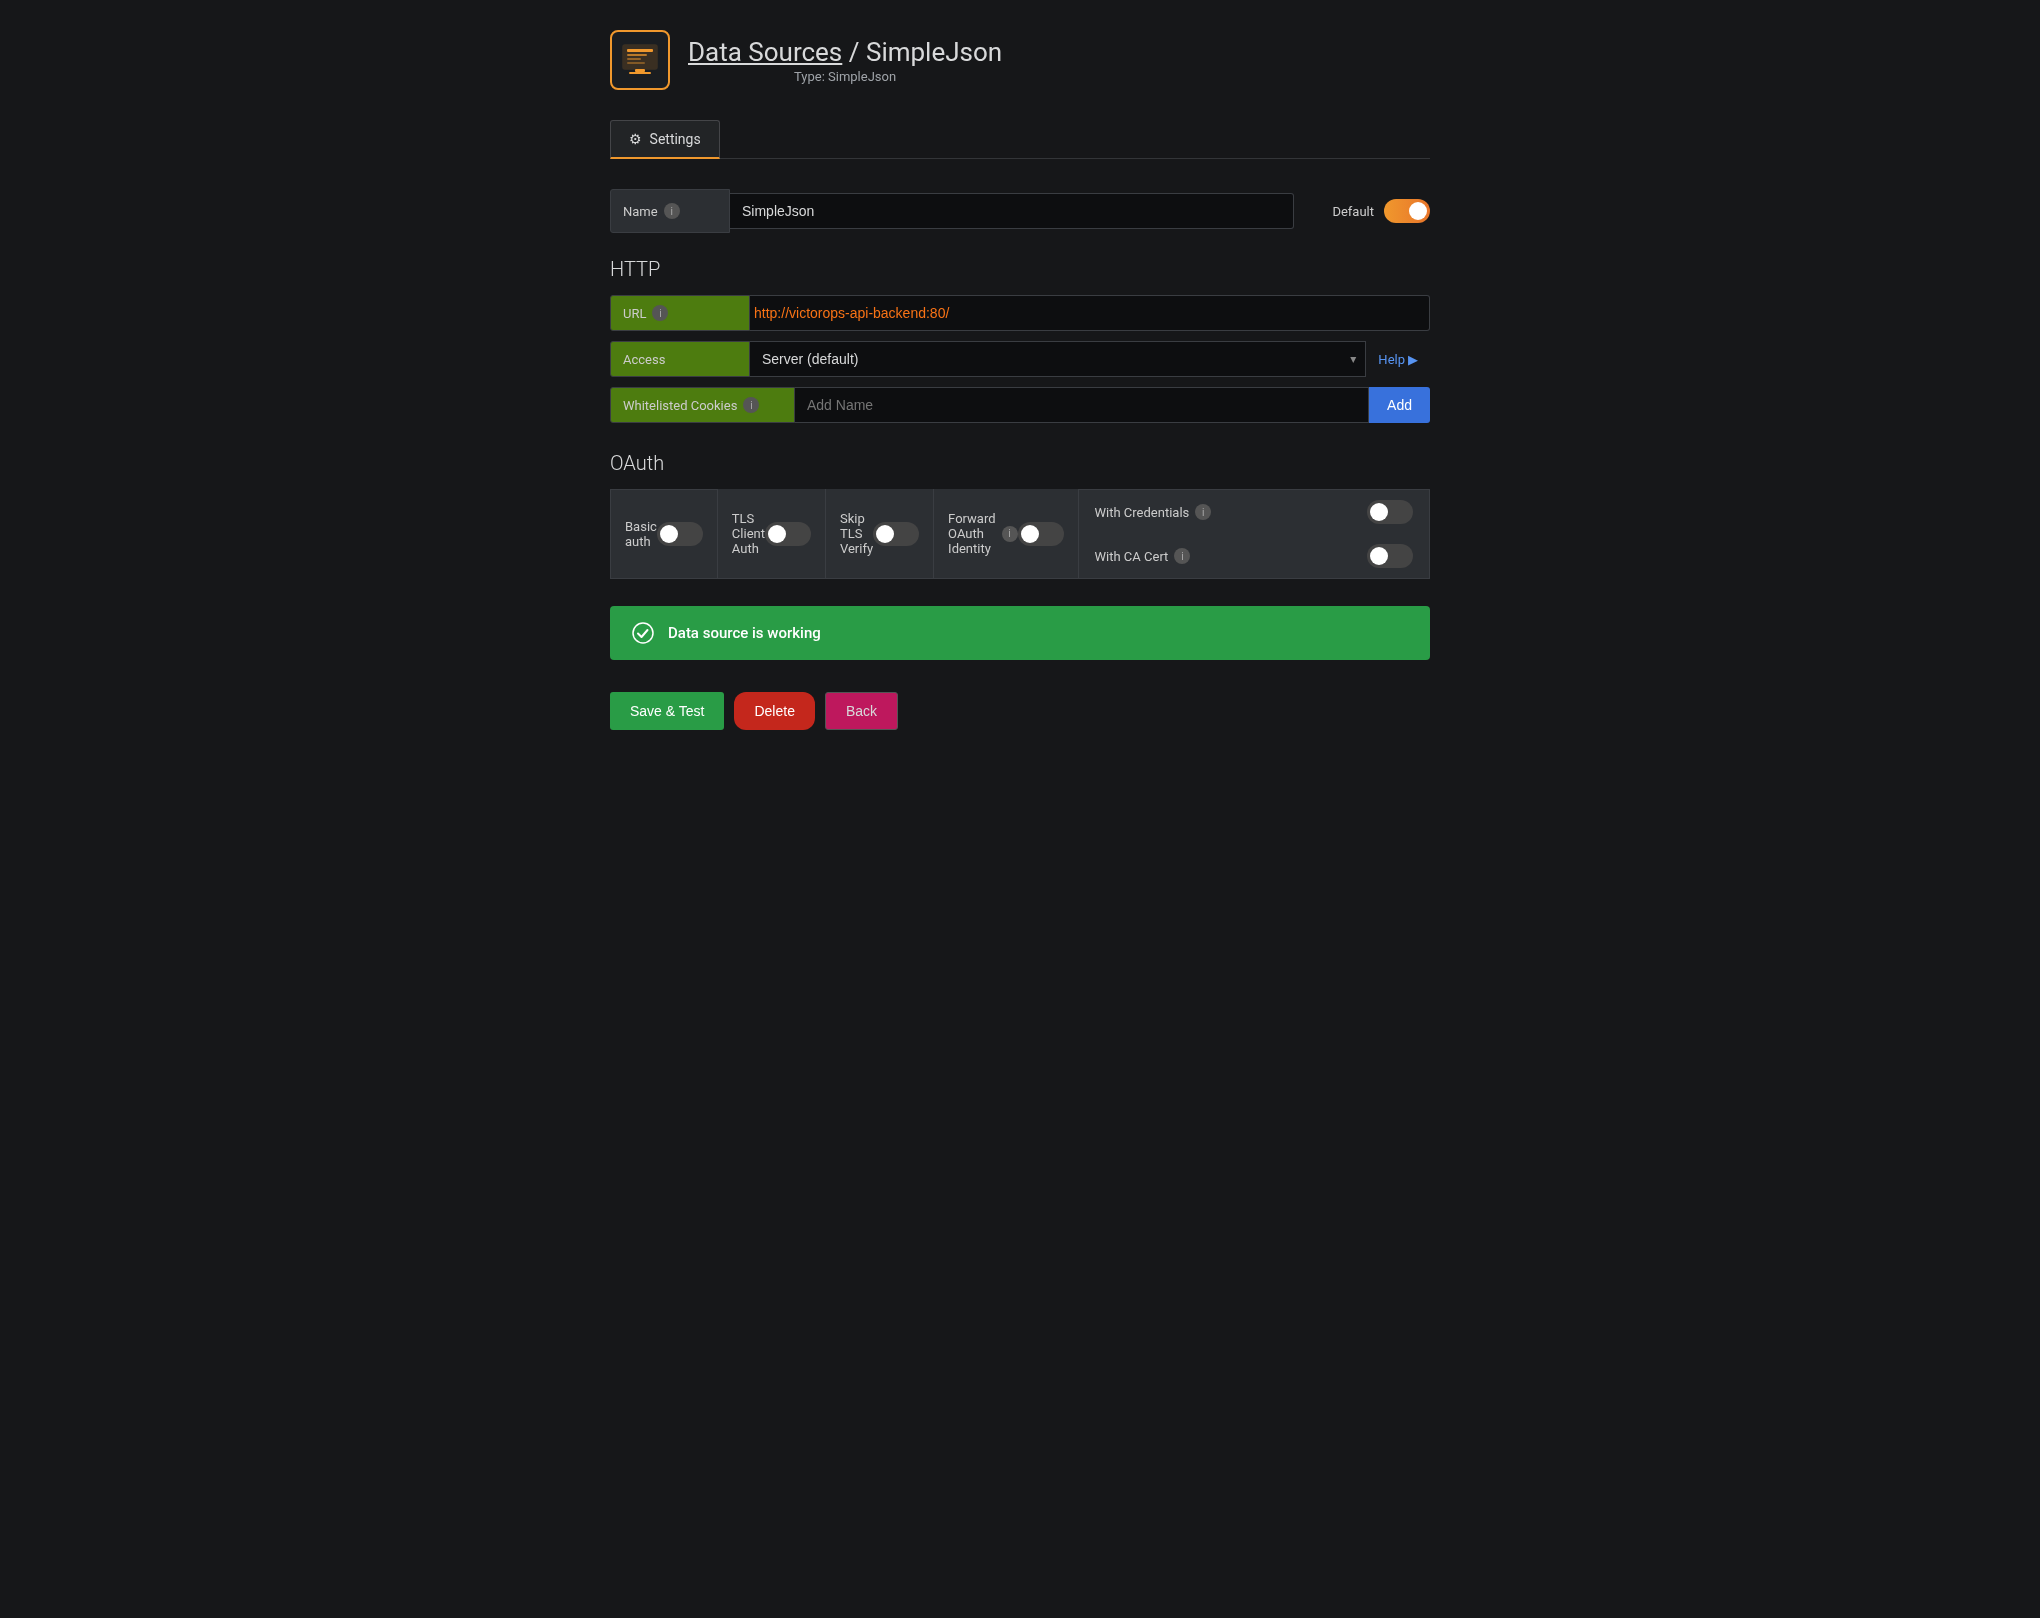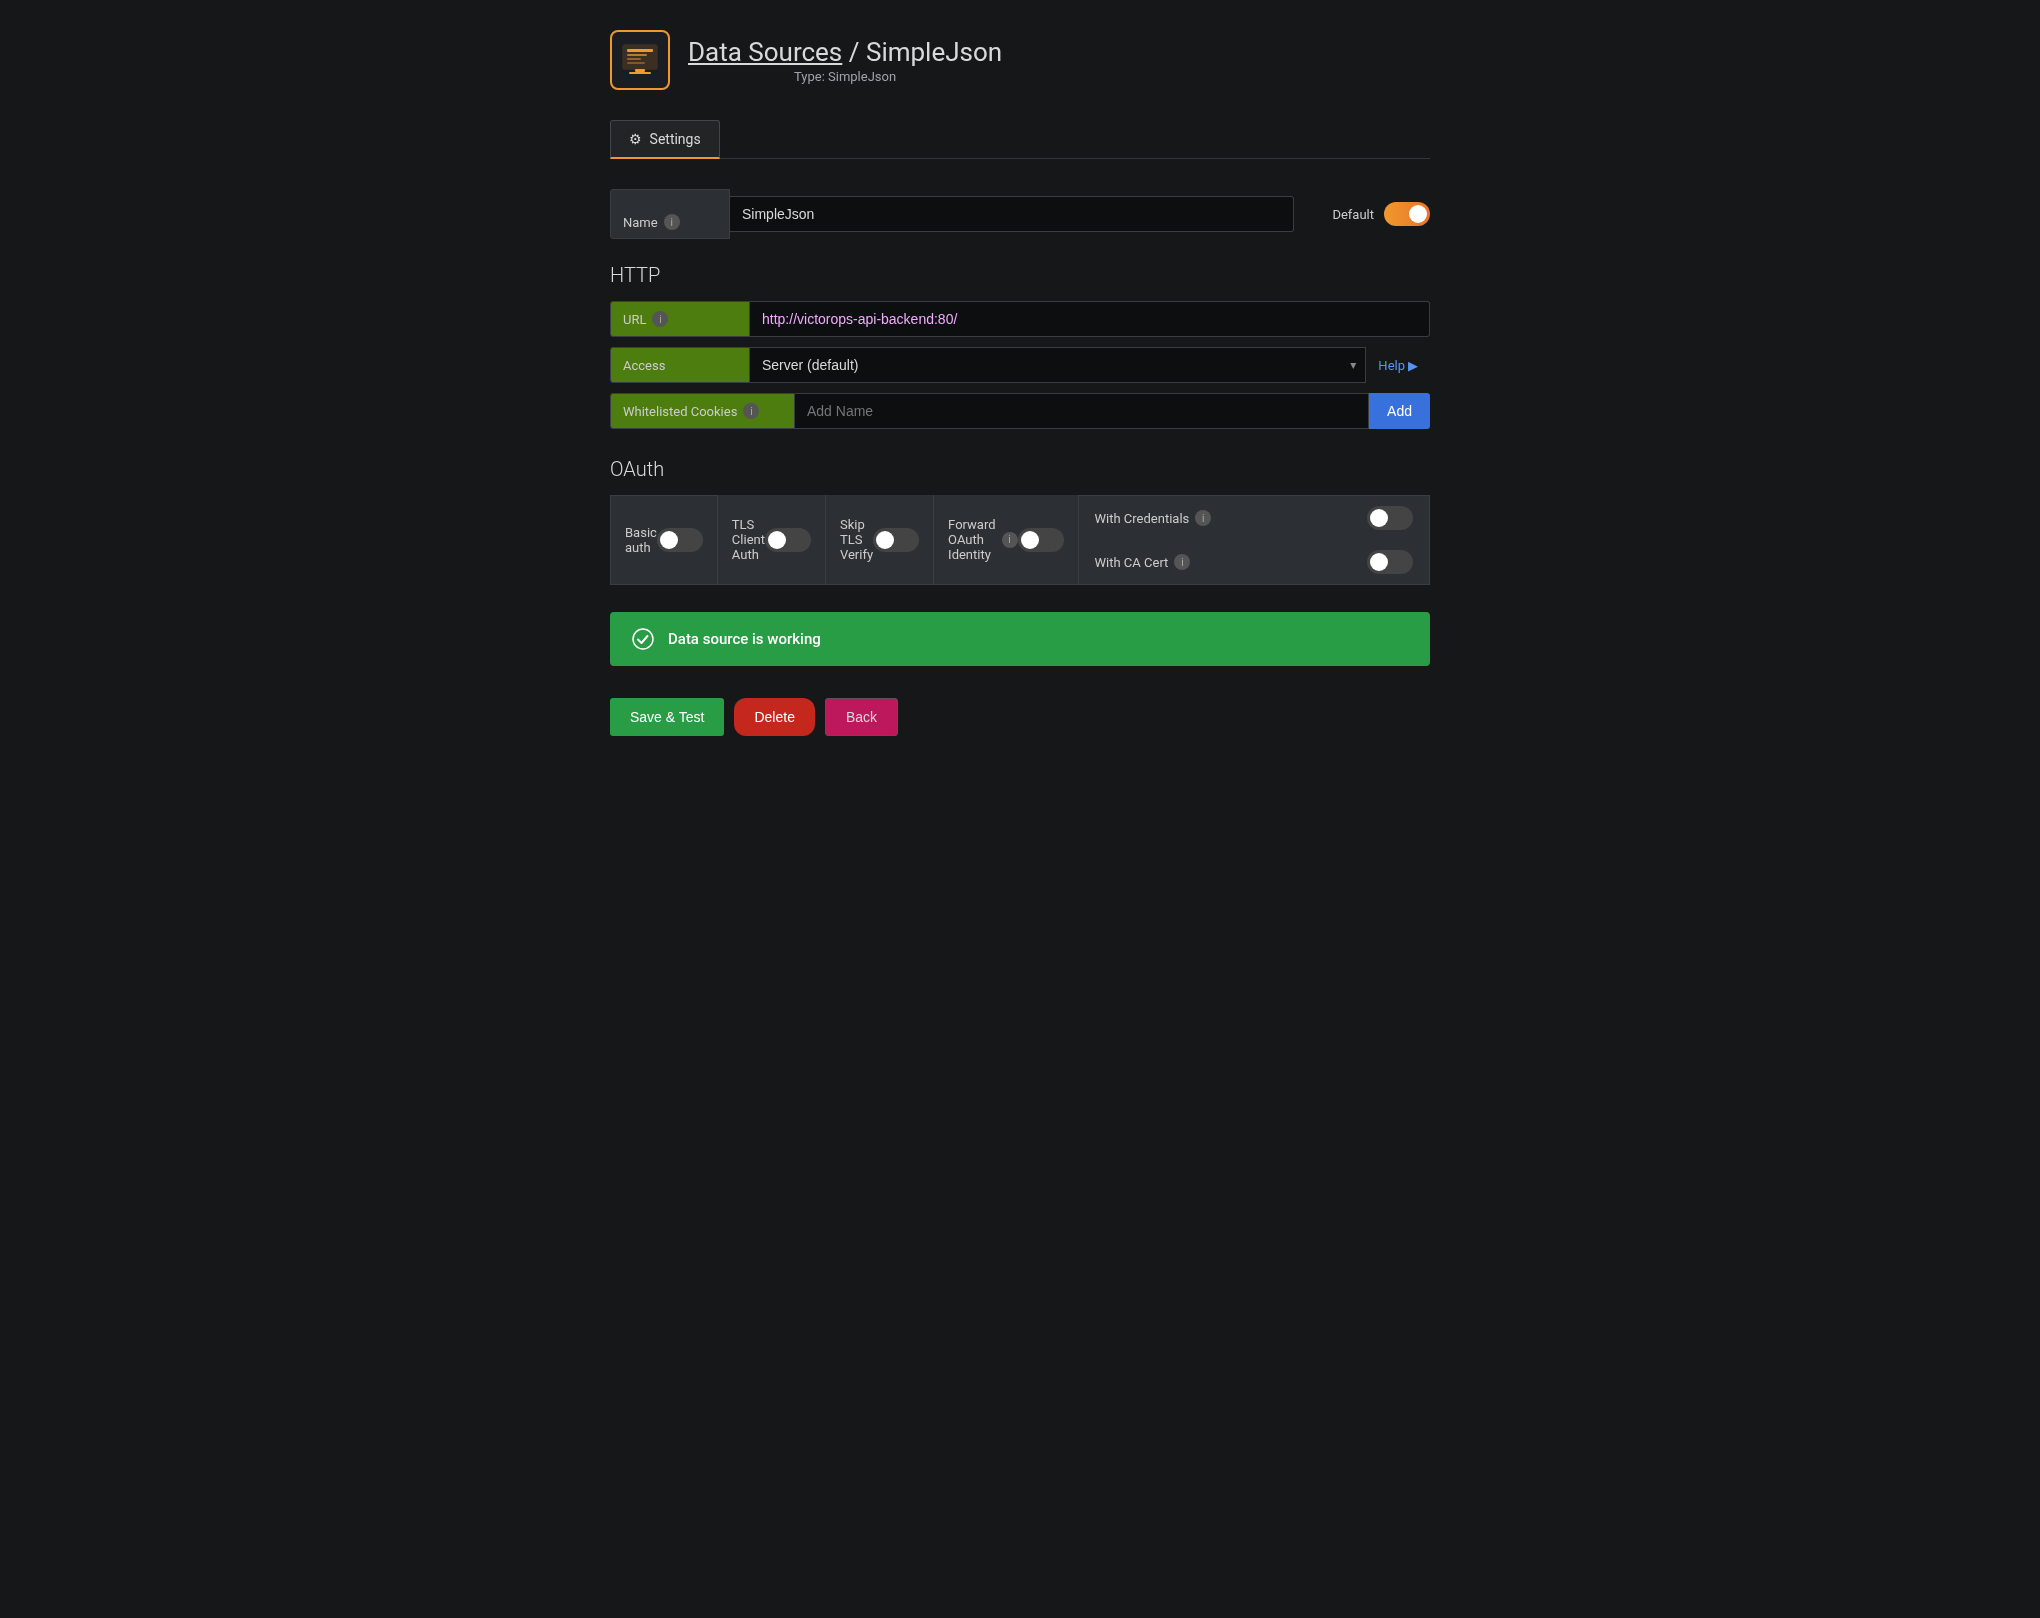--- a/index.html
+++ b/index.html
@@ -119,43 +119,43 @@
       justify-content: center;
       font-size: 10px;
       color: #aaa;
       cursor: pointer;
       flex-shrink: 0;
     }
     .form-input {
       background: #0d0e10;
       border: 1px solid #3a3d42;
       border-left: none;
-      color: #f0abfc;
-      padding: 8px 12px;
+      color: #f97316;
+      padding: 8px 4px;
       font-size: 14px;
       height: 36px;
       outline: none;
       flex: 1;
       border-radius: 0 3px 3px 0;
     }
     
     .name-row {
       display: flex;
       align-items: center;
       gap: 16px;
       margin-bottom: 24px;
     }
     .name-label-box {
       background: #2c2f33;
       border: 1px solid #3a3d42;
       padding: 8px 12px;
       display: flex;
-      align-items: flex-end;
+      align-items: center;
       gap: 6px;
-      height: 50px;
+      height: 44px;
       min-width: 120px;
       border-radius: 3px 0 0 3px;
       color: #ccc;
       font-size: 13px;
     }
     .name-input {
       background: #0d0e10;
       border: 1px solid #3a3d42;
       border-left: none;
       color: #d8d9da;

